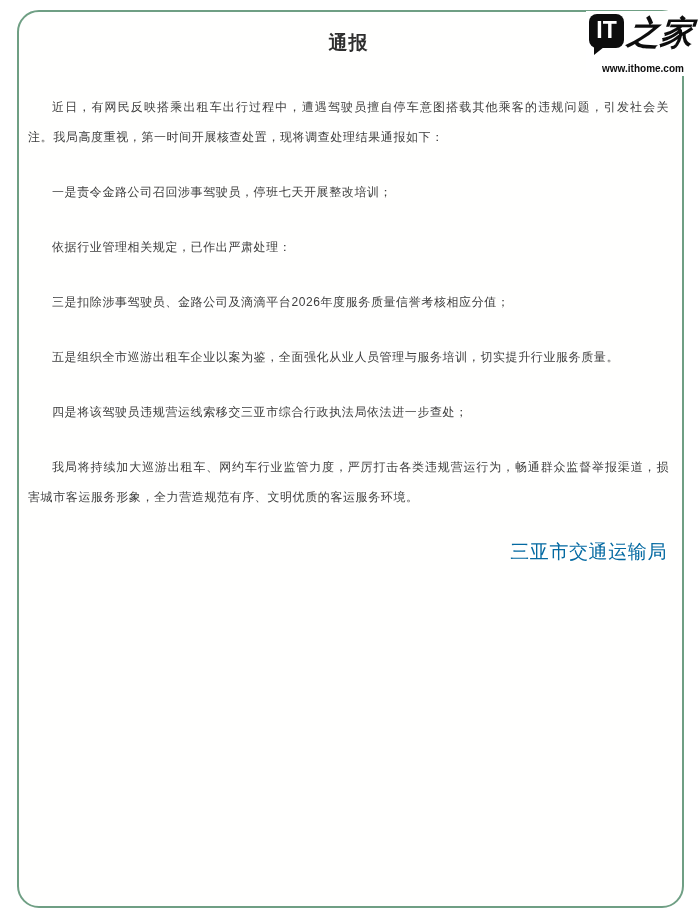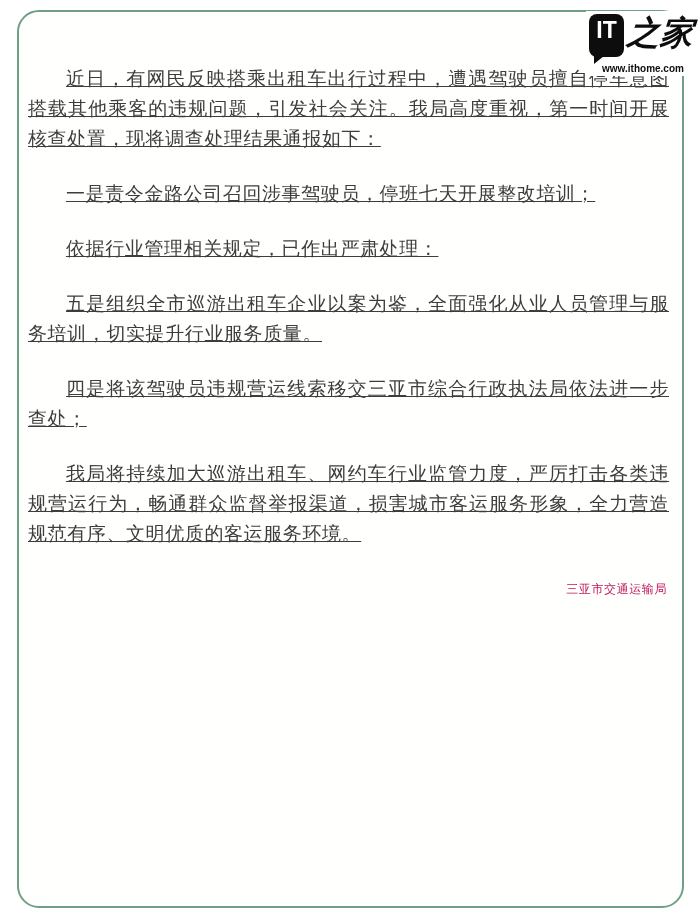--- a/index.html
+++ b/index.html
@@ -25,35 +25,34 @@
     text-align: center;
     font-size: 19px;
     font-weight: bold;
     color: #2f2f2f;
     letter-spacing: 1px;
     line-height: 26px;
   }
   .content { margin-top: 36px; }
   .content p {
     margin: 0 0 25px 0;
-    font-size: 19px;
+    font-size: 12px;
     line-height: 30px;
     letter-spacing: 0.6px;
     color: #3d3d3d;
     text-align: justify;
     text-indent: 2em;
-    text-decoration: underline;
   }
   .signature {
     margin-top: 12px;
     text-align: right;
-    font-size: 12px;
+    font-size: 19px;
     line-height: 30px;
     letter-spacing: 0.6px;
-    color: #be185d;
+    color: #0369a1;
     padding-right: 2px;
   }
   .signature div { margin: 0; }
 
   
   .logo {
     position: absolute;
     top: 11px; right: 0;
     width: 108px;
     background: #ffffff;
@@ -62,21 +61,21 @@
     text-align: center;
   }
   .logo-row {
     display: flex;
     align-items: flex-start;
     justify-content: flex-start;
     height: 42px;
   }
   .it-box {
     position: relative;
-    width: 35px; height: 43px;
+    width: 35px; height: 34px;
     margin-top: 2px;
     background: var(--logo-black, #0d0d0d);
     border-radius: 8px;
     color: #ffffff;
     font-weight: bold;
     font-size: 23px;
     line-height: 33px;
     text-align: center;
     flex: 0 0 auto;
   }
@@ -104,25 +103,27 @@
     font-size: 10px;
     font-weight: bold;
     color: var(--logo-black, #0d0d0d);
     white-space: nowrap;
   }
 </style>
 </head>
 <body>
 
 <div class="card">
+  <div class="title">通报</div>
 
   <div class="content">
     <p>近日，有网民反映搭乘出租车出行过程中，遭遇驾驶员擅自停车意图搭载其他乘客的违规问题，引发社会关注。我局高度重视，第一时间开展核查处置，现将调查处理结果通报如下：</p>
     <p>一是责令金路公司召回涉事驾驶员，停班七天开展整改培训；</p>
     <p>依据行业管理相关规定，已作出严肃处理：</p>
+    <p>三是扣除涉事驾驶员、金路公司及滴滴平台2026年度服务质量信誉考核相应分值；</p>
     <p>五是组织全市巡游出租车企业以案为鉴，全面强化从业人员管理与服务培训，切实提升行业服务质量。</p>
     <p>四是将该驾驶员违规营运线索移交三亚市综合行政执法局依法进一步查处；</p>
     <p>我局将持续加大巡游出租车、网约车行业监管力度，严厉打击各类违规营运行为，畅通群众监督举报渠道，损害城市客运服务形象，全力营造规范有序、文明优质的客运服务环境。</p>
   </div>
 
   <div class="signature">
     <div>三亚市交通运输局</div>
   </div>
 </div>
 

